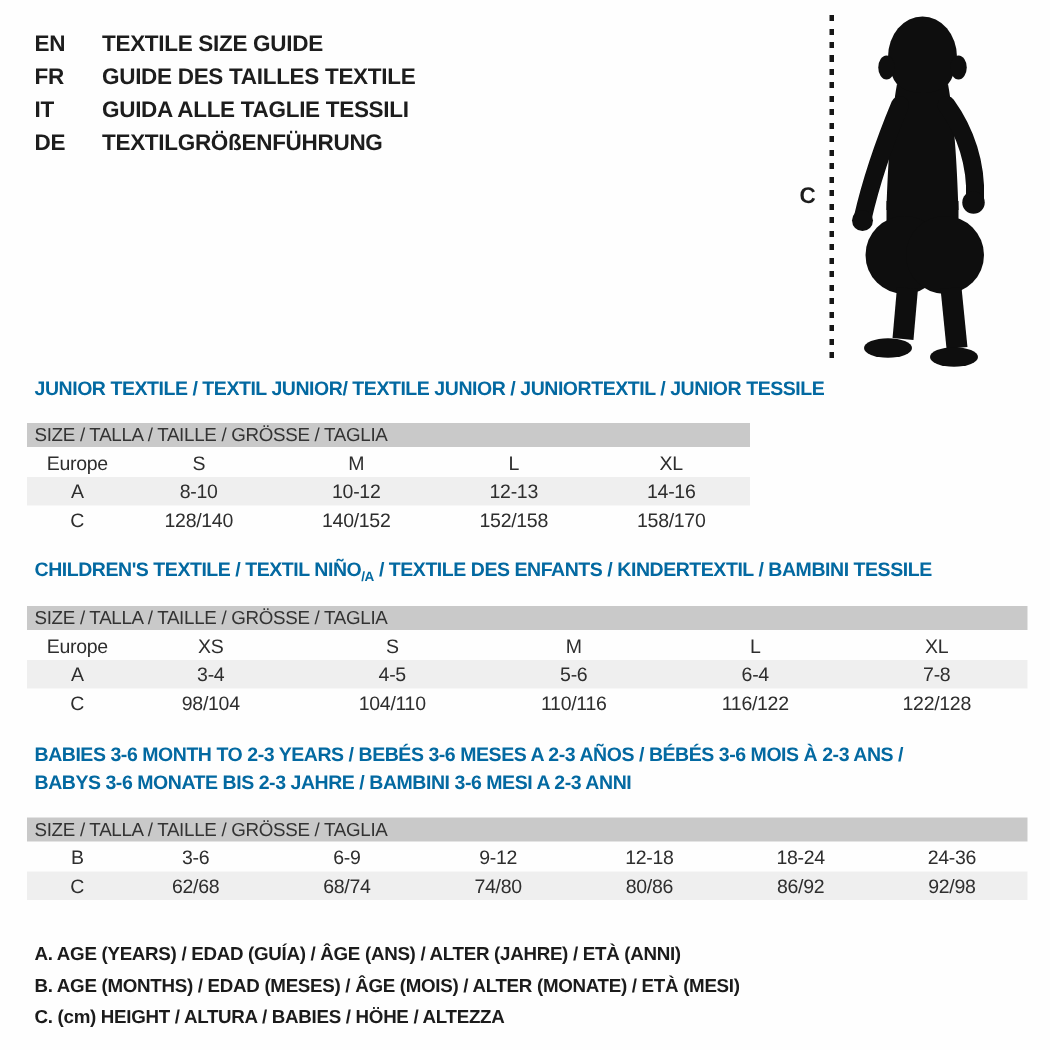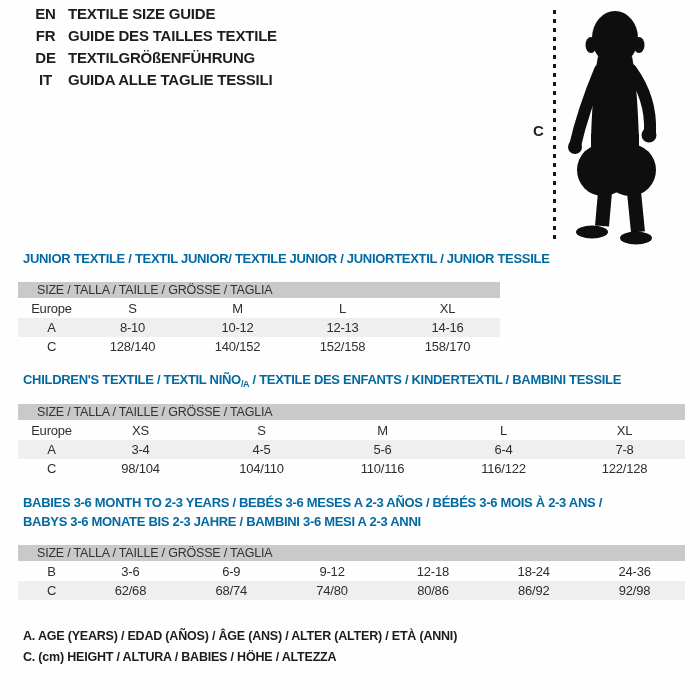--- a/index.html
+++ b/index.html
@@ -7,21 +7,21 @@
   body {
     width:700px; height:700px;
     font-family:"Liberation Sans", sans-serif;
     color:#1d1d1d;
     position:relative;
     overflow:hidden;
   }
   .page { position:relative; width:700px; height:700px; background:#fefefe; }
 
   
-  .lang-list { position:absolute; left:23px; top:2px;text-align:center; }
+  .lang-list { position:absolute; left:23px; top:18px; }
   .lang-row { display:flex; height:22px; align-items:center; }
   .lang-code { width:45px; font-weight:700; font-size:15px; letter-spacing:-0.2px; }
   .lang-label { font-weight:700; font-size:15px; letter-spacing:-0.2px; }
 
   
   .figure { position:absolute; left:505px; top:0; width:195px; height:255px; }
   .measure-line {
     position:absolute; left:48px; top:10px; width:3px; height:234px;
     background:repeating-linear-gradient(to bottom, #161616 0 4px, transparent 4px 9px);
   }
@@ -33,21 +33,21 @@
     position:absolute; left:23px;
     font-weight:700; font-size:13px; letter-spacing:-0.3px;
     color:#0369a1; line-height:19px; white-space:nowrap;
   }
   .sub-a { font-size:9px; vertical-align:-3px; }
 
   
   .tbl { position:absolute; left:18px; font-size:13px; letter-spacing:-0.2px; color:#2e2e2e; }
   .band {
     height:16px; background:#c9c9c9; color:#333333;
-    display:flex; align-items:center; padding-left:19px;
+    display:flex; align-items:center; padding-left:5px;
     margin-bottom:1px; font-size:12.5px;
   }
   .trow { display:grid; height:19px; align-items:center; }
   .cols5 { grid-template-columns:62px repeat(4,1fr); }
   .cols6 { grid-template-columns:62px repeat(5,1fr); }
   .cols7 { grid-template-columns:62px repeat(6,1fr); }
   .alt { background:#efefef; }
   .lbl { padding-left:5px; text-align:center; }
   .val { text-align:center; }
 
@@ -63,26 +63,26 @@
   <div class="lang-list">
     <div class="lang-row">
       <span class="lang-code">EN</span>
       <span class="lang-label">TEXTILE SIZE GUIDE</span>
     </div>
     <div class="lang-row">
       <span class="lang-code">FR</span>
       <span class="lang-label">GUIDE DES TAILLES TEXTILE</span>
     </div>
     <div class="lang-row">
+      <span class="lang-code">IT</span>
+      <span class="lang-label">GUIDA ALLE TAGLIE TESSILI</span>
+    </div>
+    <div class="lang-row">
       <span class="lang-code">DE</span>
       <span class="lang-label">TEXTILGRÖßENFÜHRUNG</span>
-    </div>
-    <div class="lang-row">
-      <span class="lang-code">IT</span>
-      <span class="lang-label">GUIDA ALLE TAGLIE TESSILI</span>
     </div>
   </div>
 
   <div class="figure">
     <span class="measure-label">C</span>
     <div class="measure-line"></div>
     <svg class="silhouette" width="115" height="237" viewBox="0 0 115 237" xmlns="http://www.w3.org/2000/svg">
       <g fill="#0e0e0e" stroke="none">
         <ellipse cx="57" cy="30" rx="23" ry="27"></ellipse>
         <ellipse cx="33" cy="37" rx="5.5" ry="8"></ellipse>
@@ -186,17 +186,18 @@
       <span class="val">62/68</span>
       <span class="val">68/74</span>
       <span class="val">74/80</span>
       <span class="val">80/86</span>
       <span class="val">86/92</span>
       <span class="val">92/98</span>
     </div>
   </div>
 
   <div class="footnotes">
-    <div class="footnote">A. AGE (YEARS) / EDAD (AÑOS) / ÂGE (ANS) / ALTER (ALTER) / ETÀ (ANNI)</div>
+    <div class="footnote">A. AGE (YEARS) / EDAD (GUÍA) / ÂGE (ANS) / ALTER (JAHRE) / ETÀ (ANNI)</div>
+    <div class="footnote">B. AGE (MONTHS) / EDAD (MESES) / ÂGE (MOIS) / ALTER (MONATE) / ETÀ (MESI)</div>
     <div class="footnote">C. (cm) HEIGHT / ALTURA / BABIES / HÖHE / ALTEZZA</div>
   </div>
 
 </div>
 
 </body></html>

